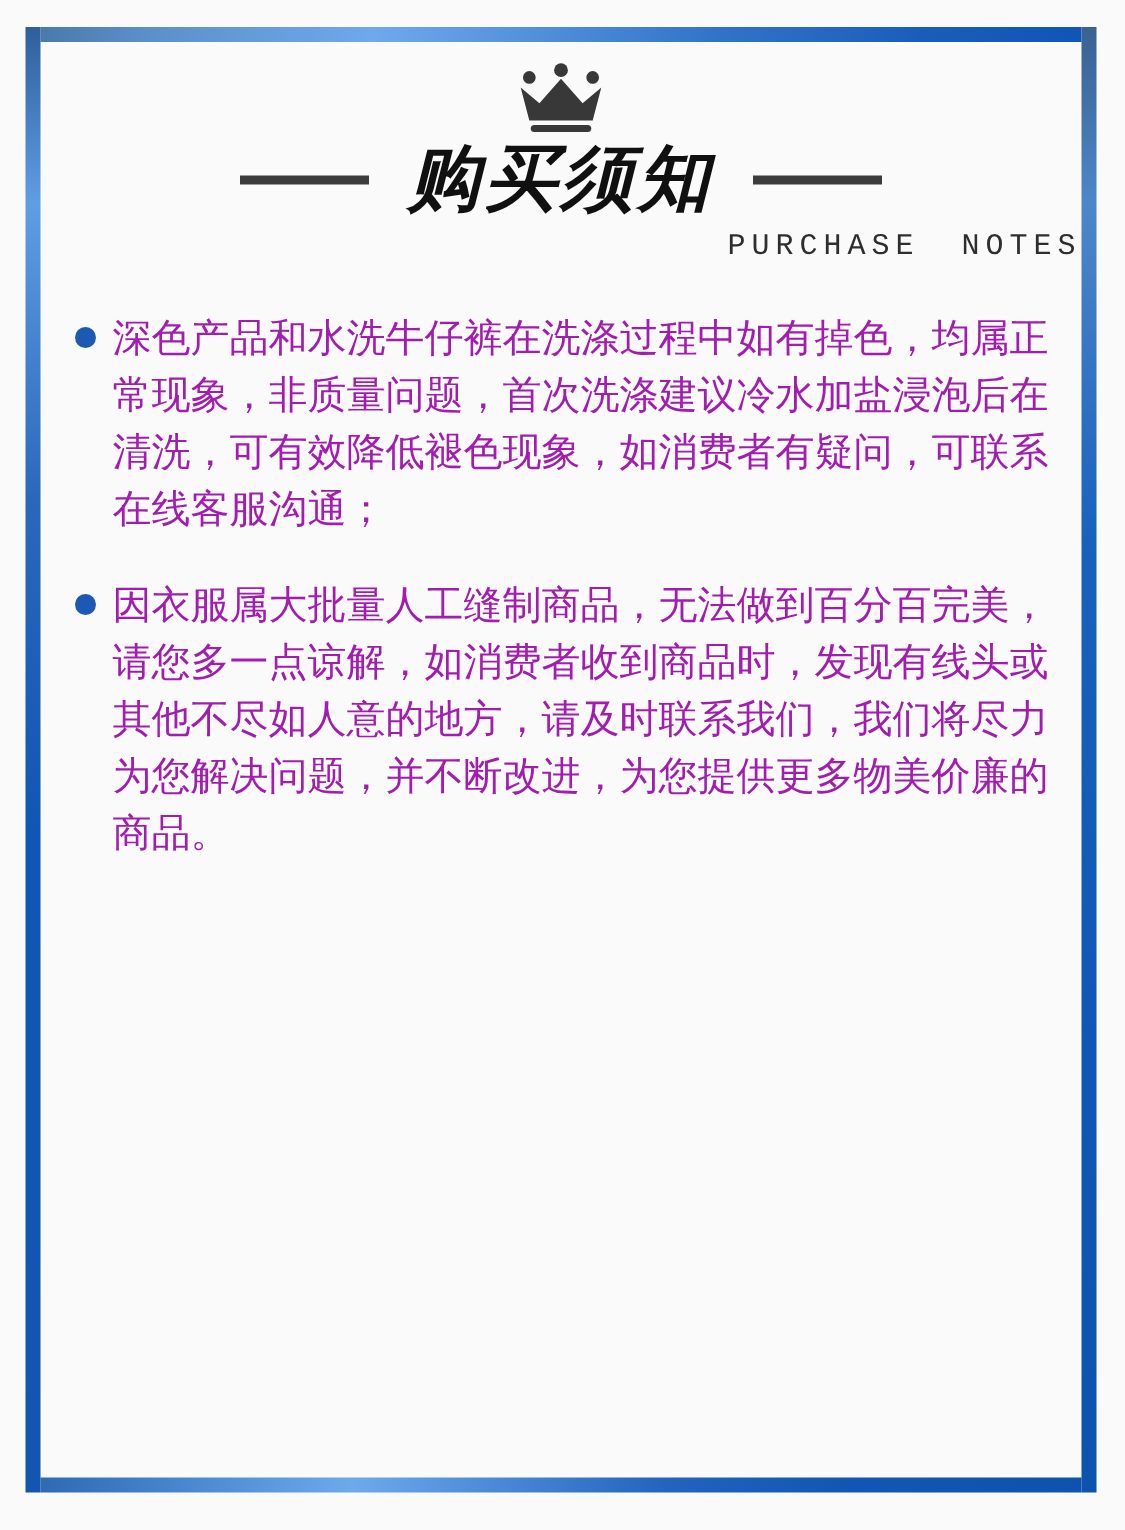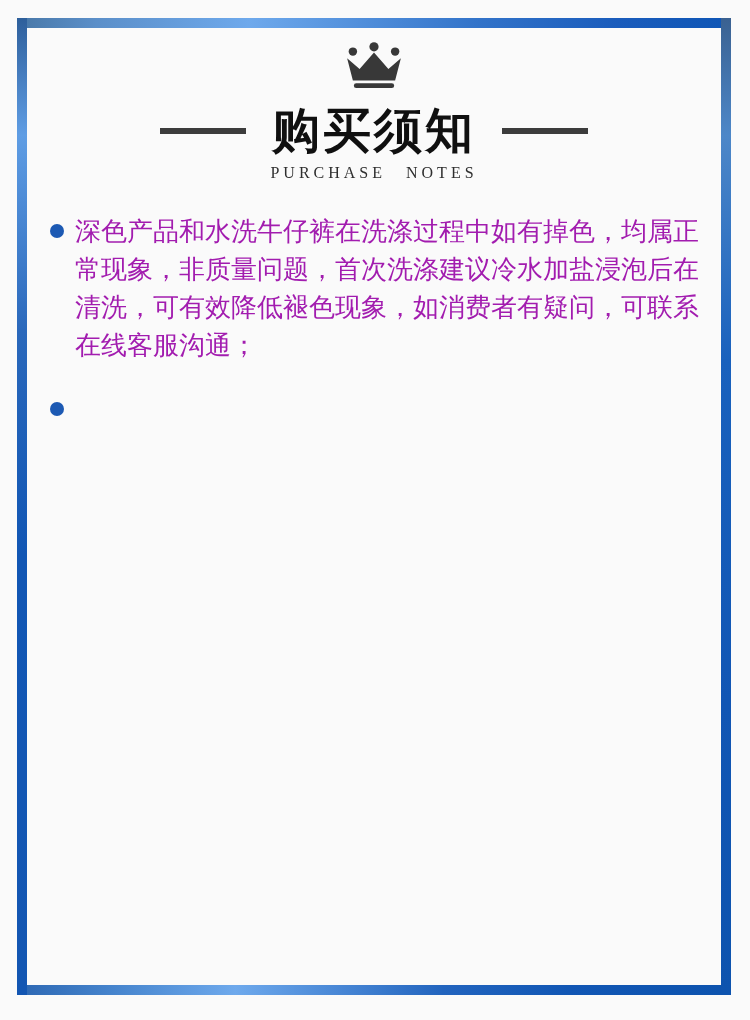--- a/index.html
+++ b/index.html
@@ -32,31 +32,32 @@
     background: linear-gradient(to bottom, #3a6191 0%, #4d87c8 12%, #1961bd 35%, #1156b4 70%, #0d53ae 100%);
   }
 
   
   .content { position: absolute; left: 27px; top: 28px; width: 694px; height: 957px; }
 
   .header { text-align: center; padding-top: 14px; }
   .crown { line-height: 0; }
   .crown svg { display: inline-block; }
 
-  .title-row { display: flex; align-items: center; justify-content: center; gap: 26px; margin-top: 16px; }
+  .title-row { display: flex; align-items: center; justify-content: center; gap: 26px; margin-top: 5px; font-style: italic; }
   .dash { width: 86px; height: 6px; background: #3c3c3c; flex: 0 0 auto; }
   .page-title {
     margin: 0; font-size: 48px; line-height: 1.05; font-weight: 700;
     letter-spacing: 3px; color: #101010; white-space: nowrap;
   }
   .subtitle {
     margin-top: 8px;
-    font-family: Liberation Serif, serif;
-    font-size: 16px; letter-spacing: 4px; word-spacing: 12px;
+    font-family: Liberation Mono, monospace;
+    font-size: 20px; letter-spacing: 4px; word-spacing: 12px;
     color: #2e2e2e;
+    text-align: right;
   }
 
   .notes {
     list-style: none; margin: 30px 0 0 23px; padding: 0;
     width: 665px;
   }
   .note-item {
     position: relative;
     padding-left: 25px;
     font-size: 26px; line-height: 38px;
@@ -106,17 +107,18 @@
       <div class="subtitle">PURCHASE NOTES</div>
     </div>
 
     <ul class="notes">
       <li class="note-item">
         <span class="bullet"></span>
         <span>深色产品和水洗牛仔裤在洗涤过程中如有掉色，均属正常现象，非质量问题，首次洗涤建议冷水加盐浸泡后在清洗，可有效降低褪色现象，如消费者有疑问，可联系在线客服沟通；</span>
       </li>
       <li class="note-item">
         <span class="bullet"></span>
+        <span>因衣服属大批量人工缝制商品，无法做到百分百完美，请您多一点谅解，如消费者收到商品时，发现有线头或其他不尽如人意的地方，请及时联系我们，我们将尽力为您解决问题，并不断改进，为您提供更多物美价廉的商品。</span>
       </li>
     </ul>
 
   </div>
 </div>
 
 </body></html>

